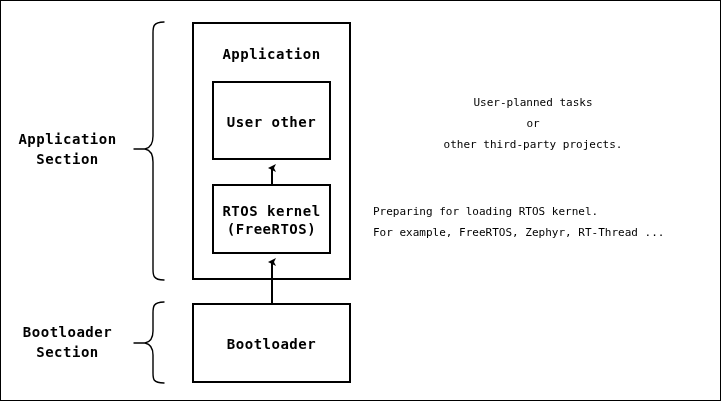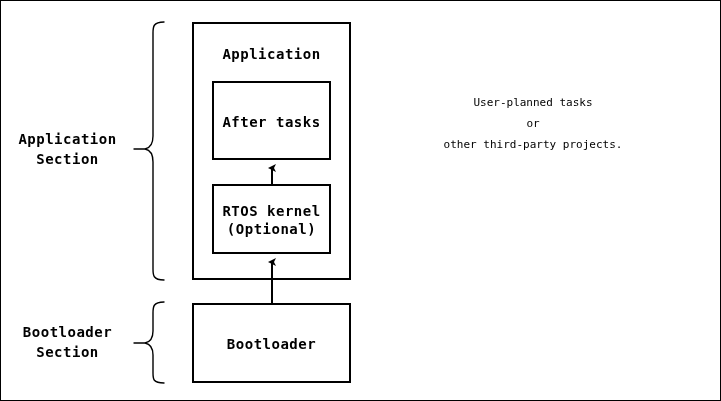--- a/index.html
+++ b/index.html
@@ -88,36 +88,38 @@
 Section</div>
 
   <div class="section-label" id="boot-section-label">Bootloader
 Section</div>
 
   <div class="box" id="app-outer">
     <div class="box-label" id="app-outer-title">Application</div>
   </div>
 
   <div class="box" id="user-tasks">
-    <div class="box-label" id="user-tasks-lbl">After tasks</div>
+    <div class="box-label" id="user-tasks-lbl">User other</div>
   </div>
 
   <div class="box" id="rtos-kernel">
     <div class="box-label" id="rtos-kernel-lbl">RTOS kernel
-(Optional)</div>
+(FreeRTOS)</div>
   </div>
 
   <div class="box" id="bootloader">
     <div class="box-label" id="bootloader-lbl">Bootloader</div>
   </div>
 
   <div class="note" id="note-user">User-planned tasks
 or
 other third-party projects.</div>
 
+  <div class="note" id="note-rtos">Preparing for loading RTOS kernel.
+For example, FreeRTOS, Zephyr, RT-Thread ...</div>
 
 
   <svg id="wires" viewBox="0 0 721 401" xmlns="http://www.w3.org/2000/svg">
     <defs>
       <marker id="arrowhead" markerWidth="8" markerHeight="8" refX="4" refY="4" orient="auto" markerUnits="userSpaceOnUse">
         <path d="M0,8 L4,0 L8,8 L4,6 Z" fill="#000000"></path>
       </marker>
     </defs>
 
     <g>

